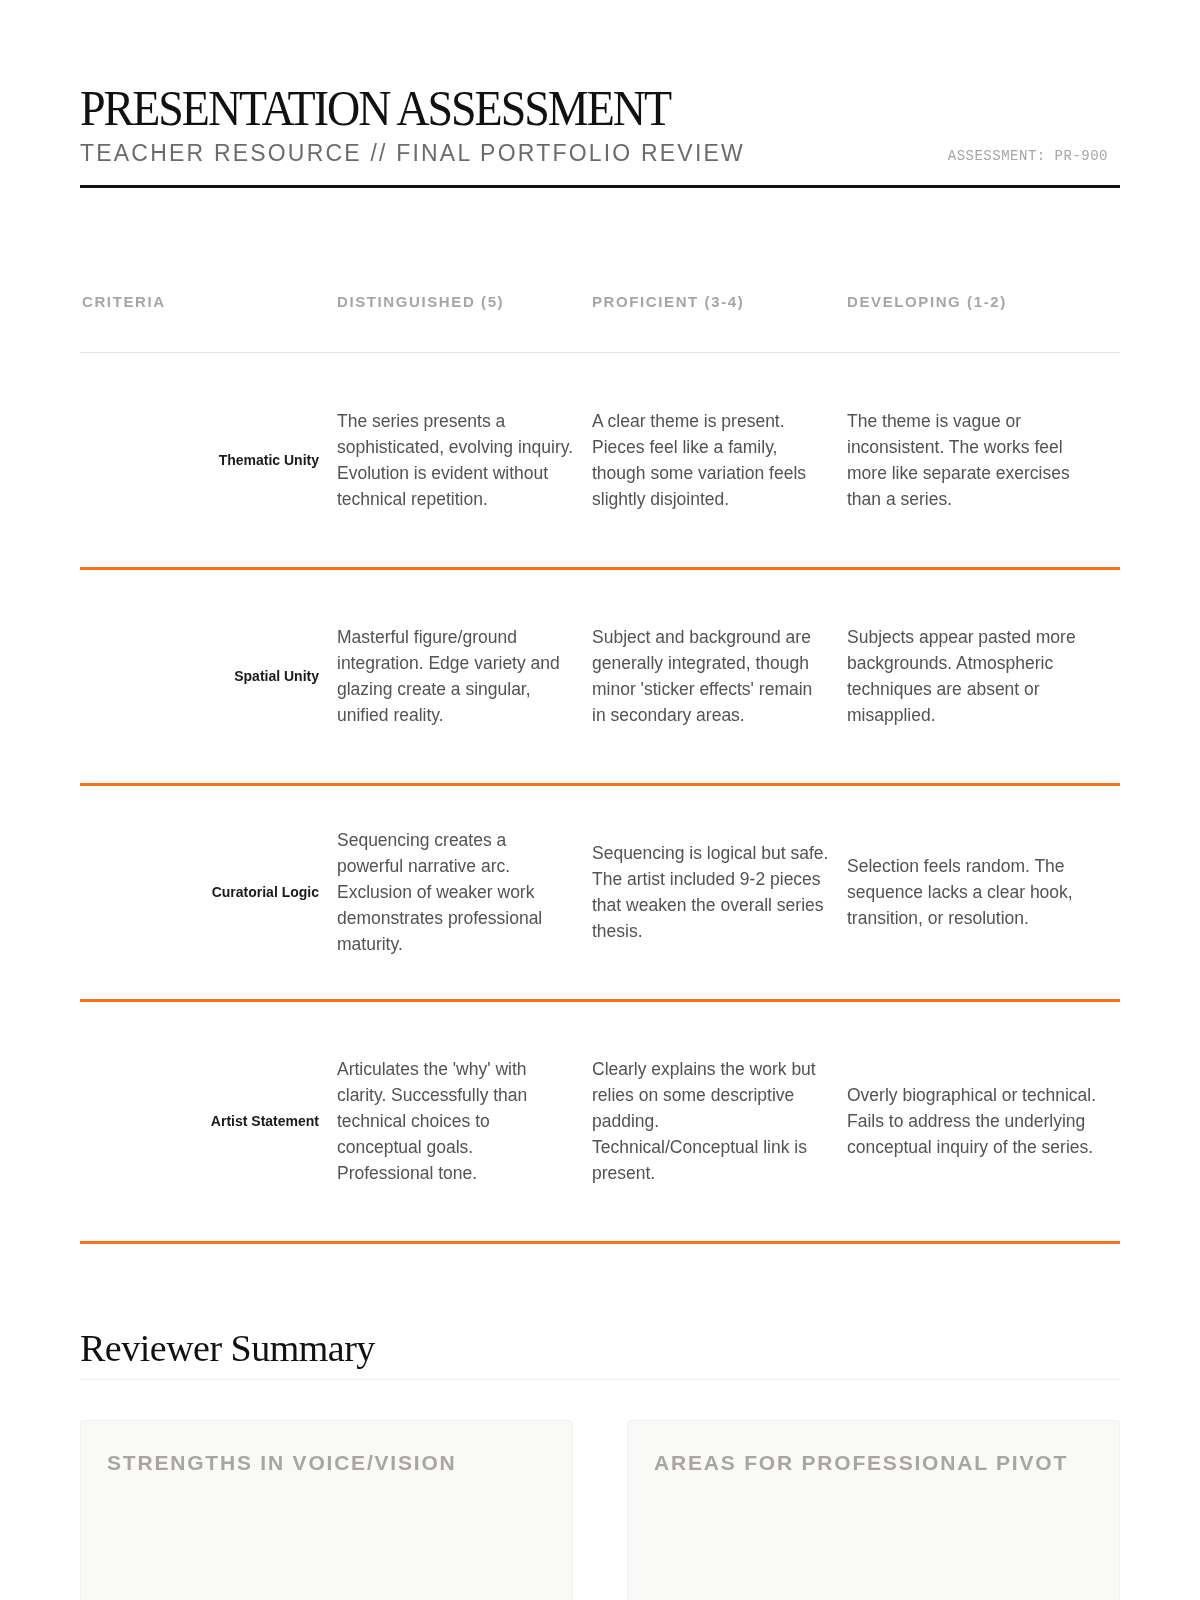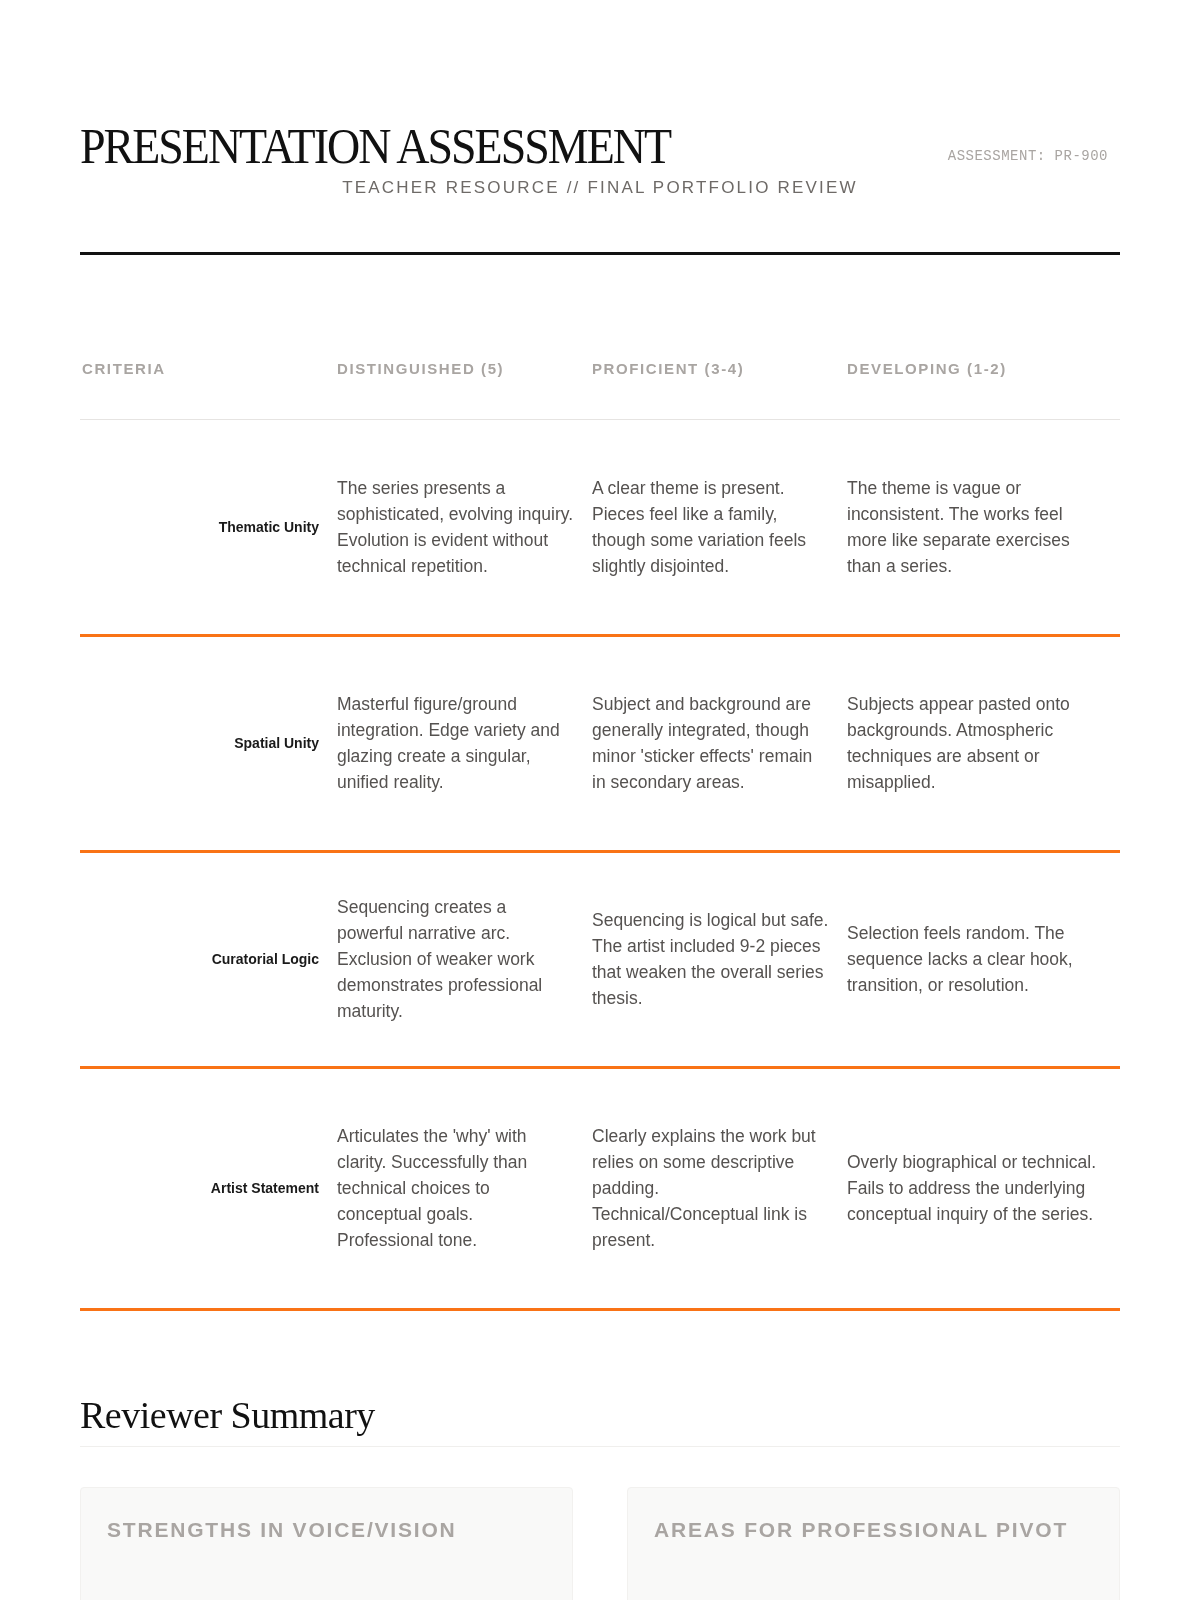--- a/index.html
+++ b/index.html
@@ -1,31 +1,30 @@
 <!DOCTYPE html>
 <html><head>
 <meta charset="utf-8">
 <style>
   * { box-sizing: border-box; margin: 0; padding: 0; }
   html, body { width: 1200px; height: 1600px; background: #ffffff; overflow: hidden; }
   body { font-family: "Liberation Sans", sans-serif; color: #1a1a1a; }
   .page { position: relative; width: 1200px; padding: 0 80px; }
 
-  .header { position: relative; padding-top: 118px; height: 255px; border-bottom: 3px solid #111111; }
+  .header { position: relative; padding-top: 80px; height: 188px; border-bottom: 3px solid #111111; }
   .title {
     font-family: "Liberation Serif", serif;
     font-size: 50px; font-weight: 400; letter-spacing: -2.2px;
     line-height: 56px; color: #111111; transform: scaleX(0.92); transform-origin: left;
     white-space: nowrap;
   }
   .subtitle {
     margin-top: 4px;
-    font-size: 17px; letter-spacing: 2.2px; color: #6e6a67; font-weight: 400;
+    font-size: 23px; letter-spacing: 2.2px; color: #6e6a67; font-weight: 400;
     text-transform: uppercase;
-    text-align: center;
   }
   .assessment-id {
     position: absolute; right: 12px; top: 148px;
     font-family: "Liberation Mono", monospace; font-size: 14px; color: #a9a5a2; letter-spacing: 0.5px;
   }
 
   table.rubric { width: 100%; border-collapse: collapse; margin-top: 80px; table-layout: fixed; }
   table.rubric th {
     text-align: left; font-size: 15px; font-weight: 700; letter-spacing: 1.6px;
     color: #a9a5a2; text-transform: uppercase; padding: 12px 2px 28px 2px; height: 84px;
@@ -83,21 +82,21 @@
       <tr class="r1">
         <td class="criteria">Thematic Unity</td>
         <td>The series presents a sophisticated, evolving inquiry. Evolution is evident without technical repetition.</td>
         <td>A clear theme is present. Pieces feel like a family, though some variation feels slightly disjointed.</td>
         <td>The theme is vague or inconsistent. The works feel more like separate exercises than a series.</td>
       </tr>
       <tr class="r2">
         <td class="criteria">Spatial Unity</td>
         <td>Masterful figure/ground integration. Edge variety and glazing create a singular, unified reality.</td>
         <td>Subject and background are generally integrated, though minor 'sticker effects' remain in secondary areas.</td>
-        <td>Subjects appear pasted onto backgrounds. Atmospheric techniques are absent or misapplied.</td>
+        <td>Subjects appear pasted more backgrounds. Atmospheric techniques are absent or misapplied.</td>
       </tr>
       <tr class="r3">
         <td class="criteria">Curatorial Logic</td>
         <td>Sequencing creates a powerful narrative arc. Exclusion of weaker work demonstrates professional maturity.</td>
         <td>Sequencing is logical but safe. The artist included 9-2 pieces that weaken the overall series thesis.</td>
         <td>Selection feels random. The sequence lacks a clear hook, transition, or resolution.</td>
       </tr>
       <tr class="r4">
         <td class="criteria">Artist Statement</td>
         <td>Articulates the 'why' with clarity. Successfully than technical choices to conceptual goals. Professional tone.</td>

